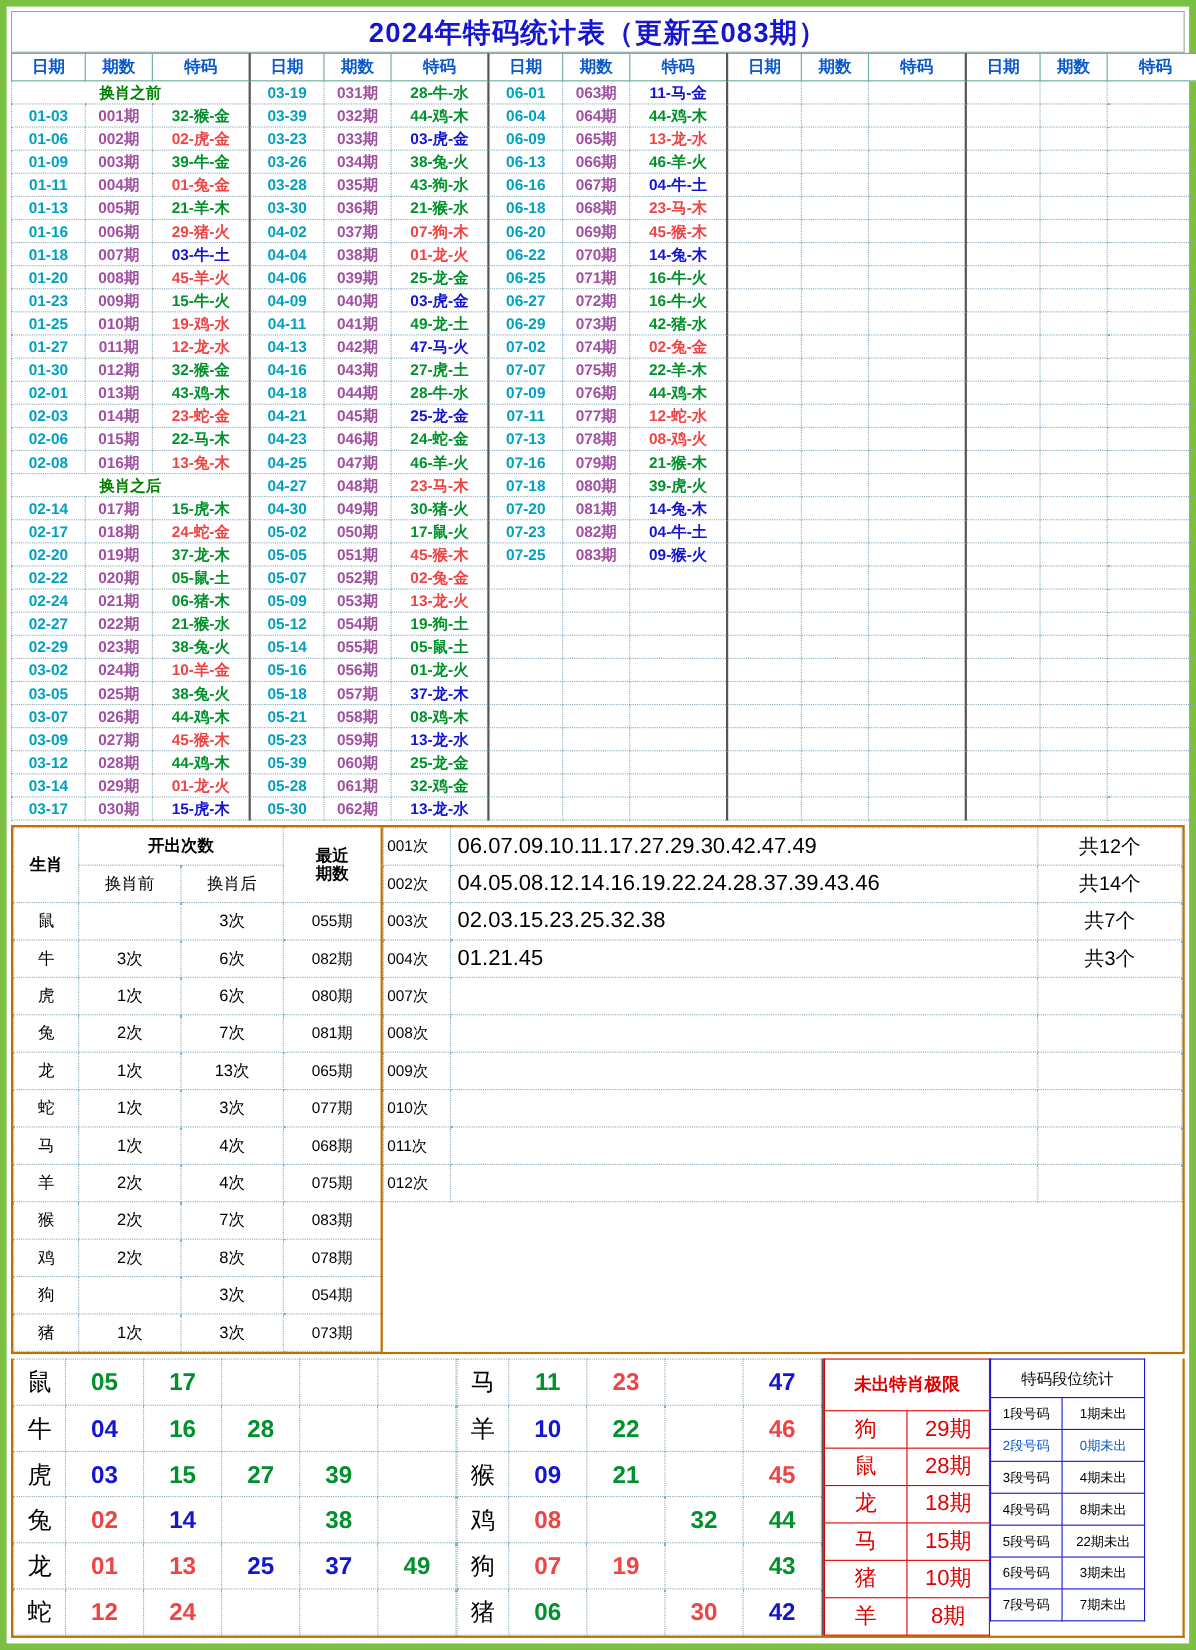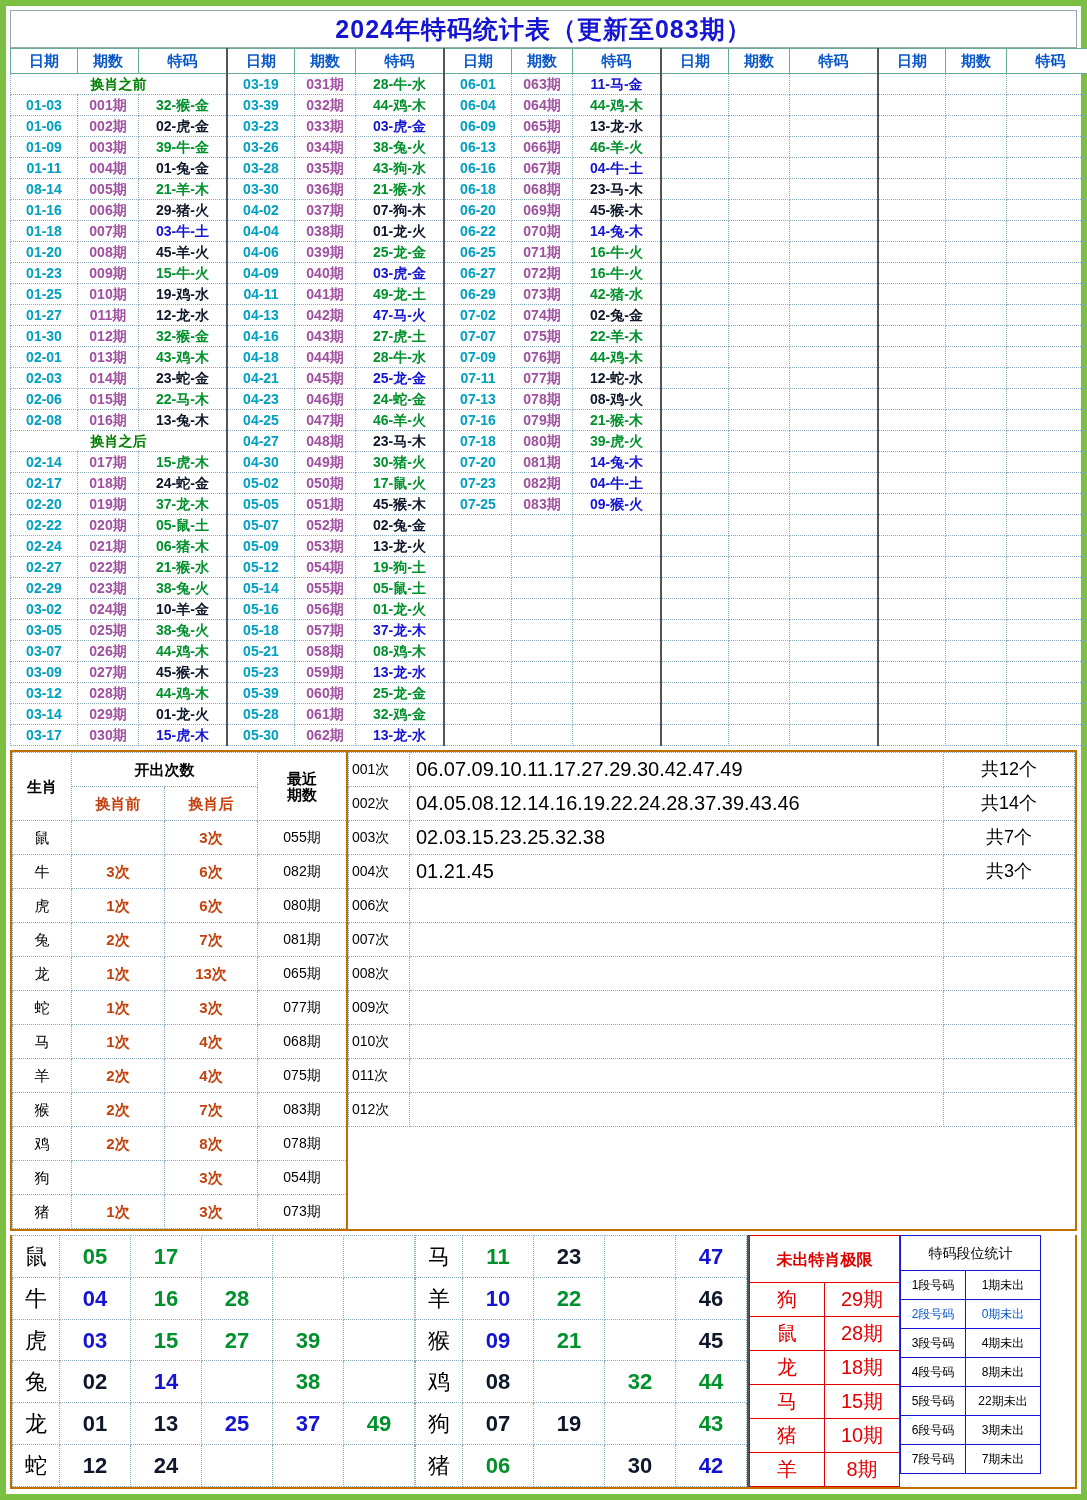--- a/index.html
+++ b/index.html
@@ -34,33 +34,33 @@
     white-space:nowrap;
   }
   .grid th{
     border:1px solid #6a9;
     color:#0a58ca;background:#fff;font-size:15px;height:24px;
   }
   .blockstart{border-left:2px solid #555 !important;}
   .c-date{color:#00a0c0;font-size:13px;}
   .c-iss{color:#a050a0;font-size:13px;}
   .hdr-sub{color:#008000;font-weight:bold;font-size:15px;}
-  .red{color:#0f172a;}
+  .red{color:#ef4444;}
   .green{color:#00912c;}
   .blue{color:#1414d2;}
   
   .mid{margin:4px;border:2px solid #c07000;display:flex;}
   .zodiac{border-right:2px solid #c07000;}
   .zodiac td,.zodiac th{
     border:1px dotted #8ab;height:31px;line-height:31px;text-align:center;
     font-size:15px;
   }
   .zodiac th{font-weight:bold;font-size:15px;color:#000;border:1px dotted #8ab;}
   .z-name{font-size:19px;font-weight:normal;}
-  .z-cnt-b{color:#c2410c;font-weight:bold;font-size:14px;}
+  .z-cnt-b{color:#000000;font-weight:normal;font-size:14px;}
   .z-hdr-blue{color:#0a8ad0;font-weight:bold;}
   .occ{flex:1;}
   .occ table{width:100%;}
   .occ td{border:1px dotted #8ab;height:31px;line-height:31px;font-size:17px;}
   .occ .lbl{width:56px;text-align:left;padding-left:3px;font-size:14px;}
   .occ .nums{padding-left:6px;text-align:left;font-size:20px;}
   .occ .tot{width:128px;text-align:center;font-size:18px;}
   
   .note{
     margin:4px;border:2px solid #c07000;border-bottom:none;
@@ -187,21 +187,21 @@
             <td class="c-iss">067期</td>
             <td class="blue">04-牛-土</td>
             <td class="blockstart"></td>
             <td></td>
             <td></td>
             <td class="blockstart"></td>
             <td></td>
             <td></td>
           </tr>
           <tr>
-            <td class="c-date">08-14</td>
+            <td class="c-date">01-13</td>
             <td class="c-iss">005期</td>
             <td class="green">21-羊-木</td>
             <td class="c-date blockstart">03-30</td>
             <td class="c-iss">036期</td>
             <td class="green">21-猴-水</td>
             <td class="c-date blockstart">06-18</td>
             <td class="c-iss">068期</td>
             <td class="red">23-马-木</td>
             <td class="blockstart"></td>
             <td></td>
@@ -757,25 +757,20 @@
               <td class="lbl">003次</td>
               <td class="nums">02.03.15.23.25.32.38</td>
               <td class="tot">共7个</td>
             </tr>
             <tr>
               <td class="lbl">004次</td>
               <td class="nums">01.21.45</td>
               <td class="tot">共3个</td>
             </tr>
             <tr>
-              <td class="lbl">006次</td>
-              <td class="nums"></td>
-              <td class="tot"></td>
-            </tr>
-            <tr>
               <td class="lbl">007次</td>
               <td class="nums"></td>
               <td class="tot"></td>
             </tr>
             <tr>
               <td class="lbl">008次</td>
               <td class="nums"></td>
               <td class="tot"></td>
             </tr>
             <tr>

